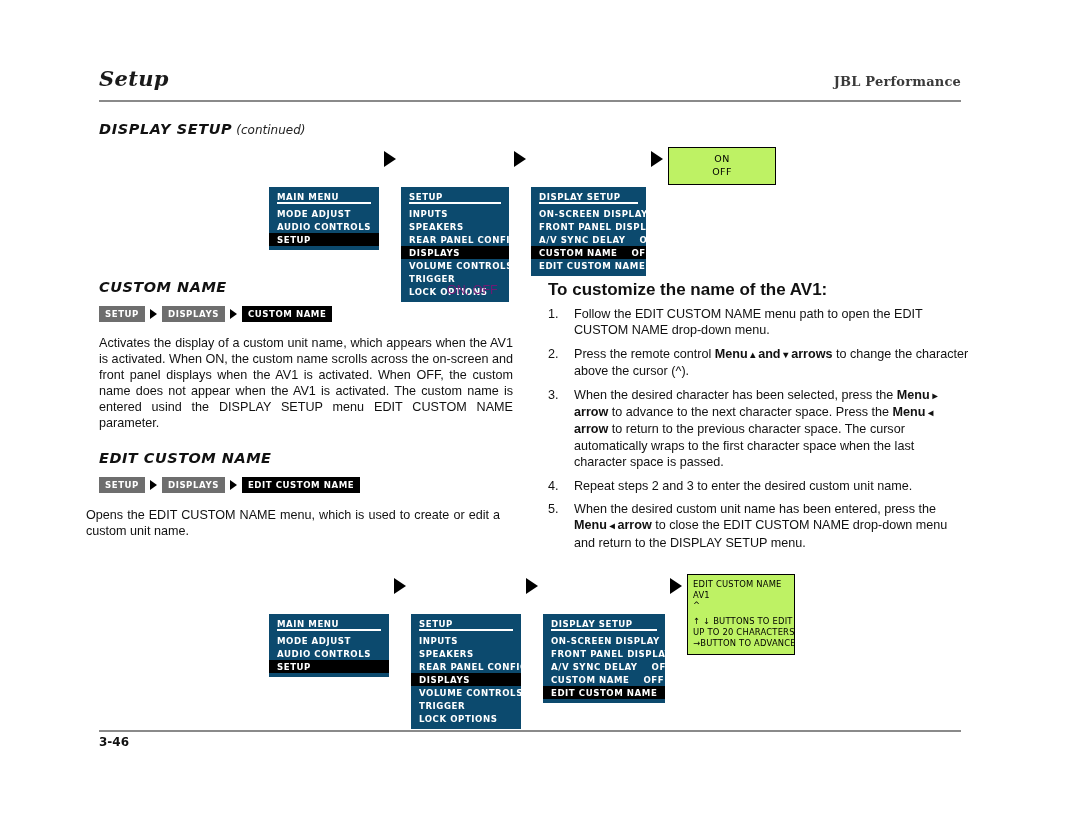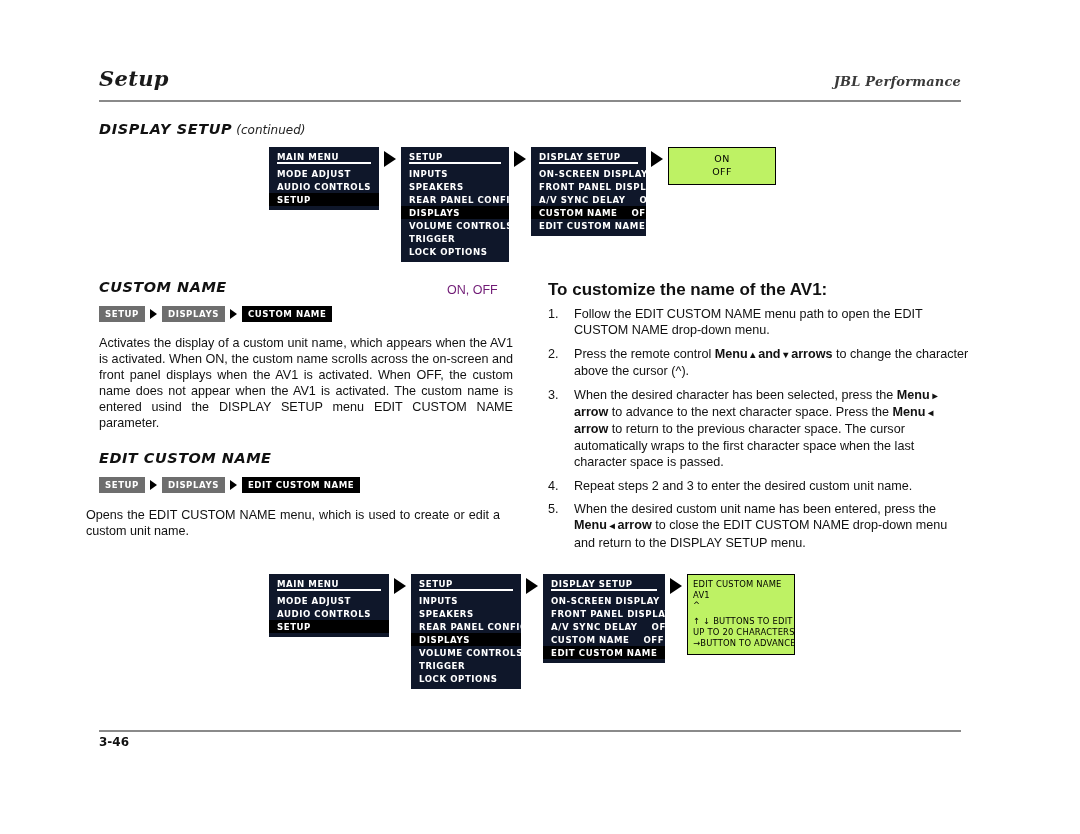--- a/index.html
+++ b/index.html
@@ -33,21 +33,20 @@
     font-weight: 700;
     font-size: 21px;
     letter-spacing: 0.3px;
     color: #1a1a1a;
   }
   .page-header .brand {
     position: absolute;
     right: 0;
     top: 8px;
     font-family: "DejaVu Serif", serif;
-    font-style: italic;
     font-weight: 600;
     font-size: 13px;
     color: #3a3a3a;
     letter-spacing: 0.2px;
   }
   .header-rule {
     position: absolute;
     left: 99px;
     top: 100px;
     width: 862px;
@@ -78,23 +77,24 @@
     margin-left: 4px;
   }
 
   
   .osd-flow {
     position: absolute;
     display: flex;
     align-items: flex-start;
   }
   .osd-panel {
-    background: #0f172a;
+    background: #0c4a6e;
     padding: 4px 0 4px 0;
     box-sizing: border-box;
+    margin-top: 40px;
   }
   .osd-title {
     color: #ffffff;
     font-family: "DejaVu Sans", sans-serif;
     font-weight: 700;
     font-size: 8.6px;
     letter-spacing: 0.55px;
     padding: 1px 8px 2px 8px;
     position: relative;
     white-space: nowrap;

